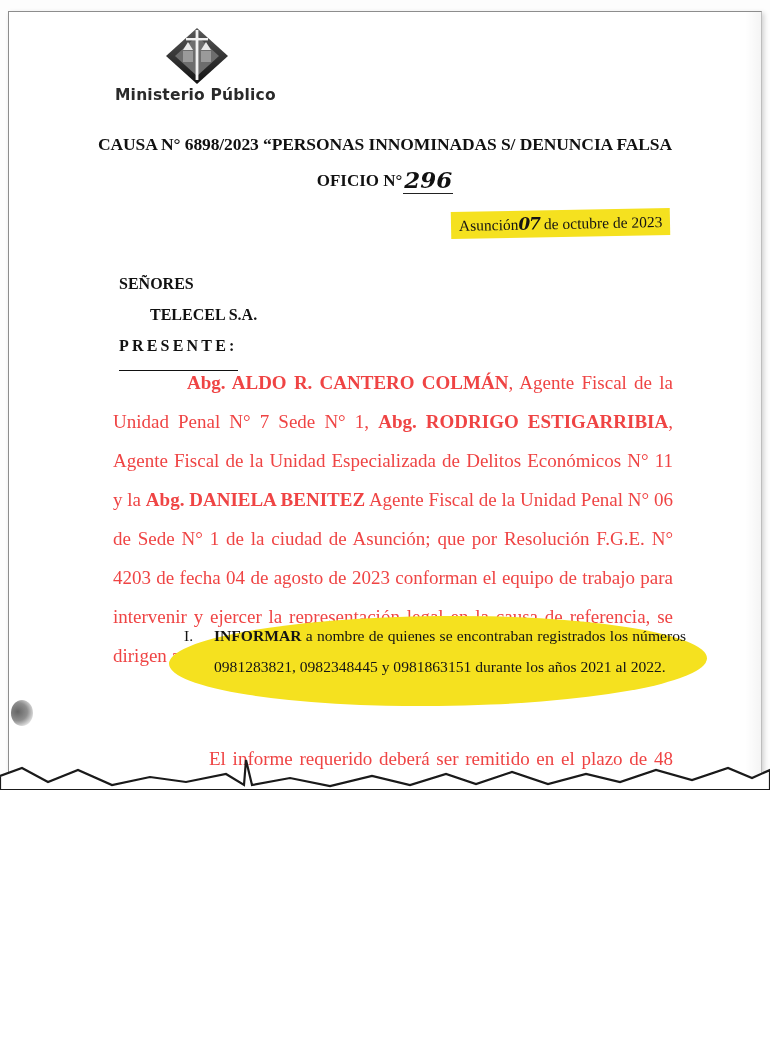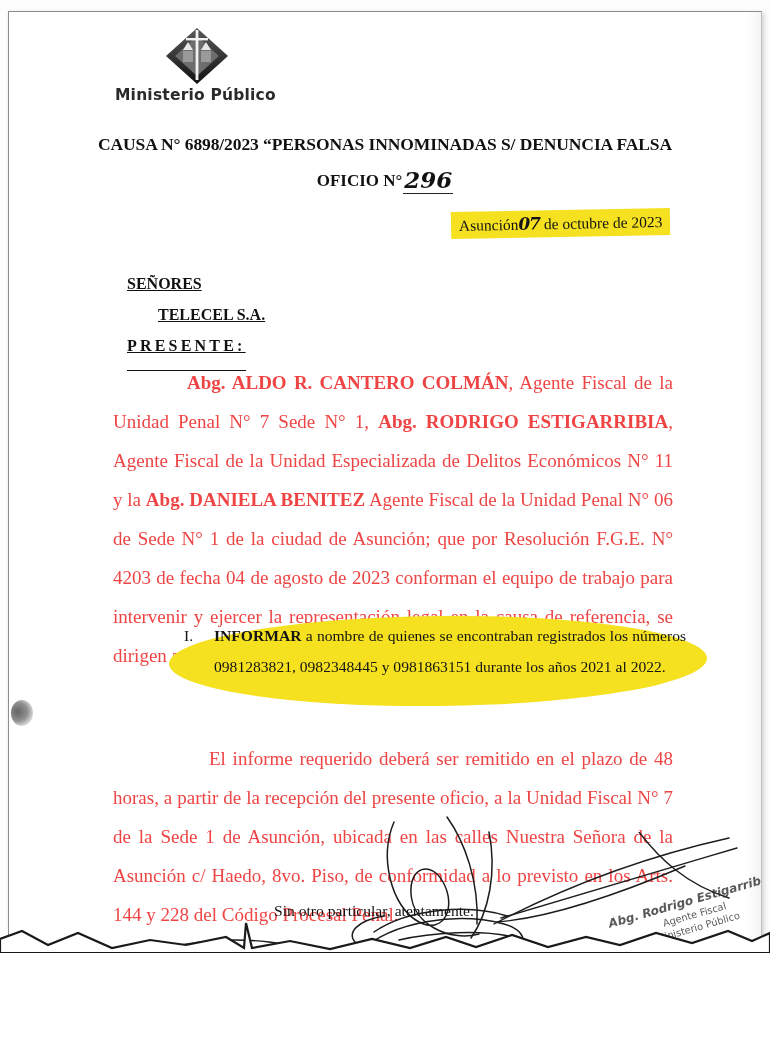--- a/index.html
+++ b/index.html
@@ -5,21 +5,21 @@
 <style>
   html,body{margin:0;padding:0;}
   body{
     width:770px;height:1051px;overflow:hidden;
     background:#ffffff;
     font-family:"Liberation Serif",serif;
     -webkit-font-smoothing:antialiased;
   }
   
   #scan{
-    position:relative;width:770px;height:953px;
+    position:relative;width:770px;height:790px;
     background:#fdfdfd;overflow:hidden;
   }
   #sheet{
     position:absolute;left:8px;top:11px;width:752px;height:1040px;
     background:#ffffff;
     border-left:1.5px solid #8d8d8d;
     border-top:1.2px solid #8d8d8d;
     border-right:1.2px solid #bdbdbd;
     box-shadow:2px 2px 5px rgba(0,0,0,.18);
     overflow:hidden;
@@ -71,21 +71,21 @@
     padding:3px 8px 4px 8px;
     background:#f5e11f;
     transform:rotate(-1.1deg);
     font-size:15.5px;color:#141414;white-space:nowrap;
   }
   .date-hand{
     font-family:"DejaVu Serif",serif;font-weight:700;font-style:italic;
     font-size:17px;letter-spacing:-1px;
   }
   
-  .addr{position:absolute;left:118px;font-size:16px;font-weight:700;color:#111;text-decoration:underline;}
+  .addr{position:absolute;left:110px;font-size:16px;font-weight:700;color:#111;}
   .addr.l1{top:263px;}
   .addr.l2{top:294px;margin-left:31px;}
   .addr.l3{top:325px;letter-spacing:3.2px;border-bottom:1.4px solid #111;
            display:inline-block;padding-bottom:15px;}
   
   .body-block{
     position:absolute;left:104px;width:560px;
     font-size:19px;color:#ef4444;
     text-align:justify;text-justify:inter-word;
     line-height:2.05;

